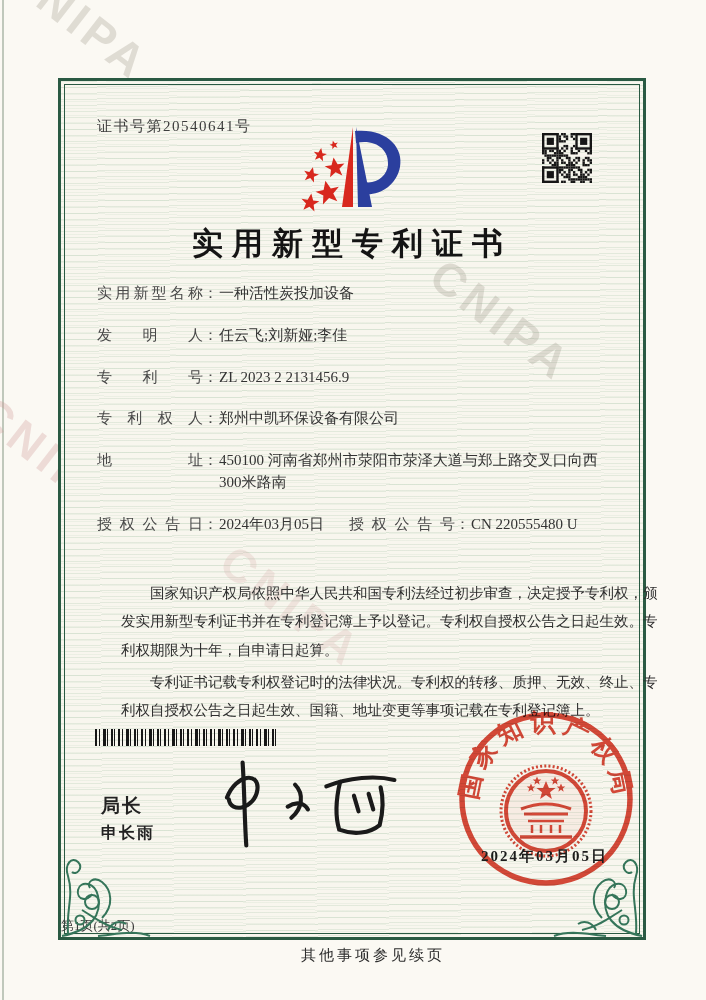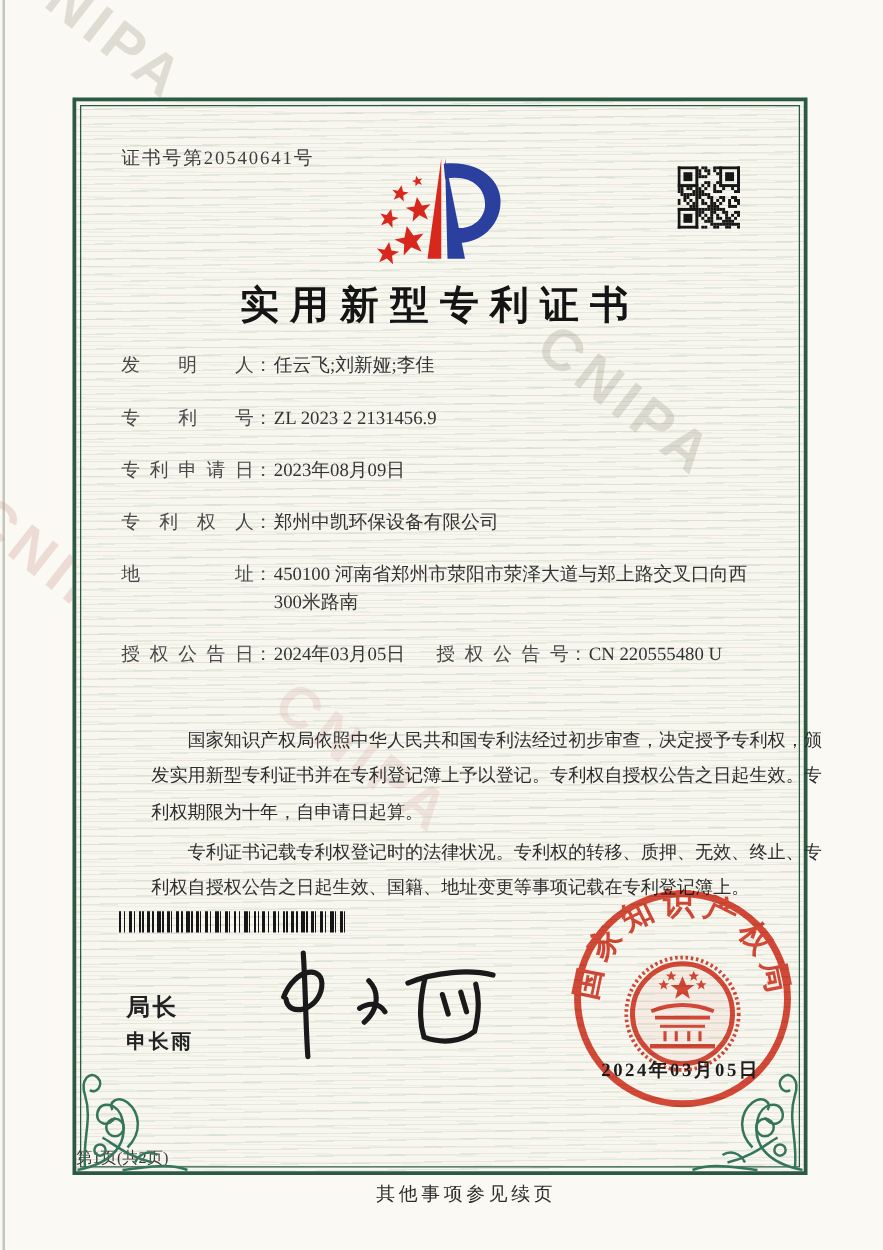--- a/index.html
+++ b/index.html
@@ -259,27 +259,27 @@
       <rect x="13" y="20" width="1" height="1" fill="#161616"></rect>
       <rect x="16" y="20" width="1" height="1" fill="#161616"></rect>
       <rect x="17" y="20" width="1" height="1" fill="#161616"></rect>
       <rect x="20" y="20" width="1" height="1" fill="#161616"></rect>
     </svg>
 
   <div class="title">实用新型专利证书</div>
 
   <div class="fields">
     <div class="frow">
+      <span class="flabel">实用新型名称</span><span class="fcolon">：</span><span class="fvalue">一种活性炭投加设备</span>
+    </div>
+    <div class="frow">
       <span class="flabel">发明人</span><span class="fcolon">：</span><span class="fvalue">任云飞;刘新娅;李佳</span>
     </div>
     <div class="frow">
       <span class="flabel">专利号</span><span class="fcolon">：</span><span class="fvalue">ZL 2023 2 2131456.9</span>
-    </div>
-    <div class="frow">
-      <span class="flabel">专利申请日</span><span class="fcolon">：</span><span class="fvalue">2023年08月09日</span>
     </div>
     <div class="frow">
       <span class="flabel">专利权人</span><span class="fcolon">：</span><span class="fvalue">郑州中凯环保设备有限公司</span>
     </div>
     <div class="frow">
       <span class="flabel">地址</span><span class="fcolon">：</span><span class="fvalue">450100 河南省郑州市荥阳市荥泽大道与郑上路交叉口向西300米路南</span>
     </div>
     <div class="frow">
       <span class="flabel">授权公告日</span><span class="fcolon">：</span><span class="fvalue-short">2024年03月05日</span><span class="flabel">授权公告号</span><span class="fcolon">：</span><span style="color:#333;text-align:right;">CN 220555480 U</span>
     </div>

